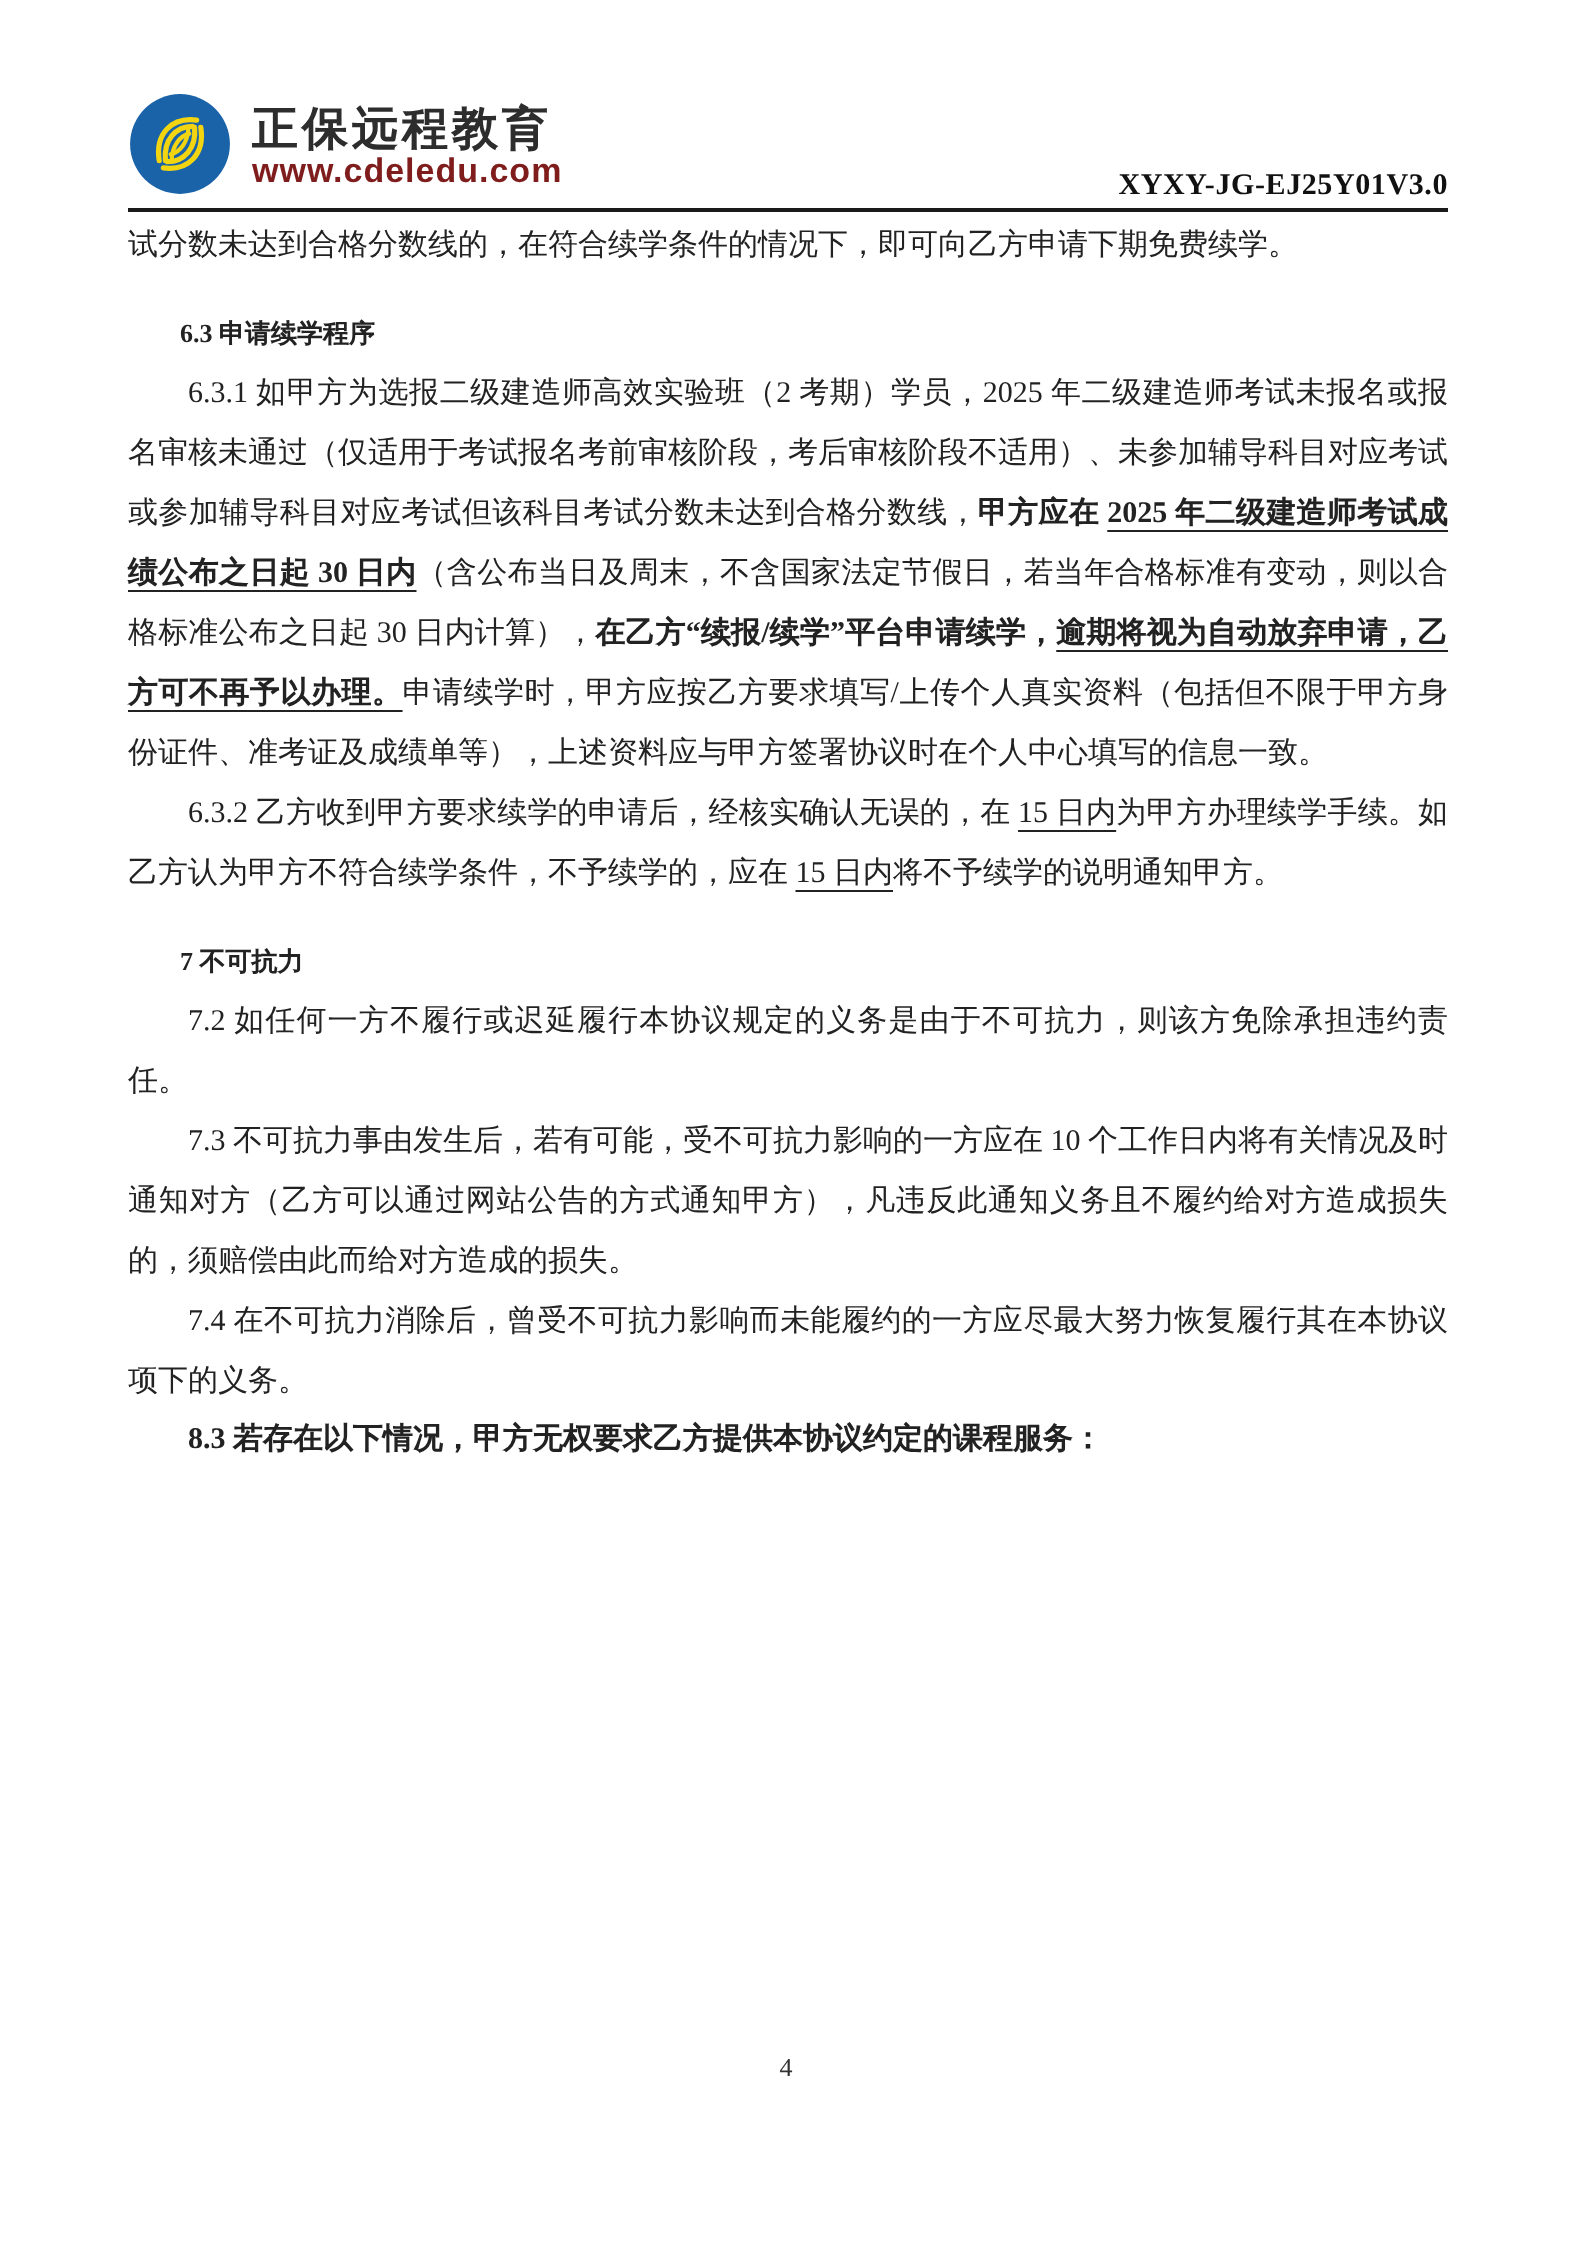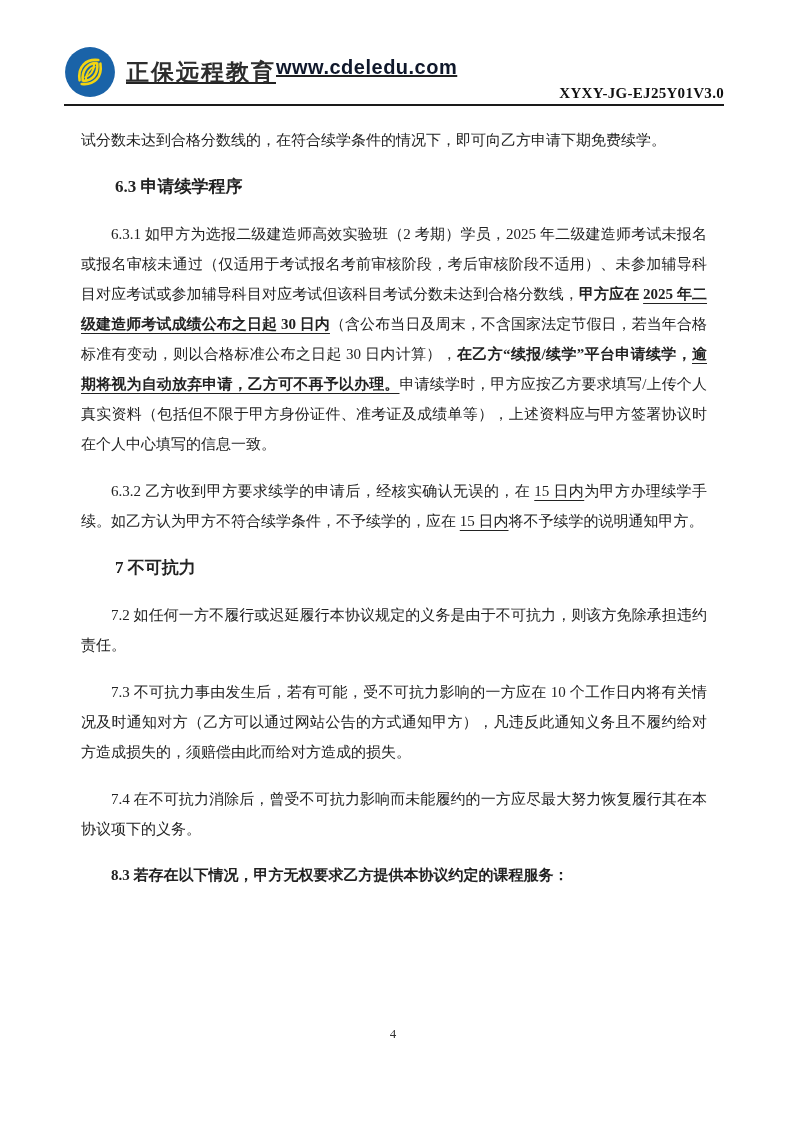--- a/index.html
+++ b/index.html
@@ -17,49 +17,49 @@
     position:absolute;
     left:64px;right:62px;top:44px;
     height:60px;
     border-bottom:2px solid #1a1a1a;
   }
   .logo-row{
     position:absolute;left:0;top:2px;
     display:flex;align-items:center;gap:10px;
   }
   .logo-mark{width:52px;height:52px;display:block;}
-  .brand-text{display:flex;flex-direction:row;justify-content:center;text-decoration:underline;}
+  .brand-text{display:flex;flex-direction:column;justify-content:center;}
   .brand-name{
     font-family:"Liberation Sans","DejaVu Sans",sans-serif;
     font-weight:bold;font-size:23px;line-height:26px;color:#2d2d2d;
     letter-spacing:2px;
   }
   .brand-url{
     font-family:"Liberation Sans","DejaVu Sans",sans-serif;
-    font-weight:bold;font-size:20px;line-height:17px;color:#0f172a;
+    font-weight:bold;font-size:17px;line-height:17px;color:#7f1d1d;
     letter-spacing:.5px;
   }
   .doc-code{
     position:absolute;right:0;bottom:2px;
     font-family:"Liberation Serif","DejaVu Serif",serif;
     font-size:15px;font-weight:600;color:#111;
     letter-spacing:.3px;
   }
   
   .doc-body{
     position:absolute;
     left:64px;top:108px;width:660px;
     font-size:15px;line-height:30px;
     text-align:justify;
   }
-  .doc-body p{margin:17px;}
+  .doc-body p{margin:0;}
   .para.plain{text-indent:0;}
   .para.indent{text-indent:2em;}
   .para.heading{
-    font-weight:bold;font-size:17px;
+    font-weight:bold;font-size:13px;
     text-indent:2em;margin-top:14px;
   }
   .para.indent-bold{
     text-indent:2em;font-weight:bold;line-height:28px;
   }
   .b{font-weight:bold;}
   .u{text-decoration:underline;text-underline-offset:4px;text-decoration-thickness:1px;}
   
   .page-num{
     position:absolute;left:0;top:1026px;width:100%;

